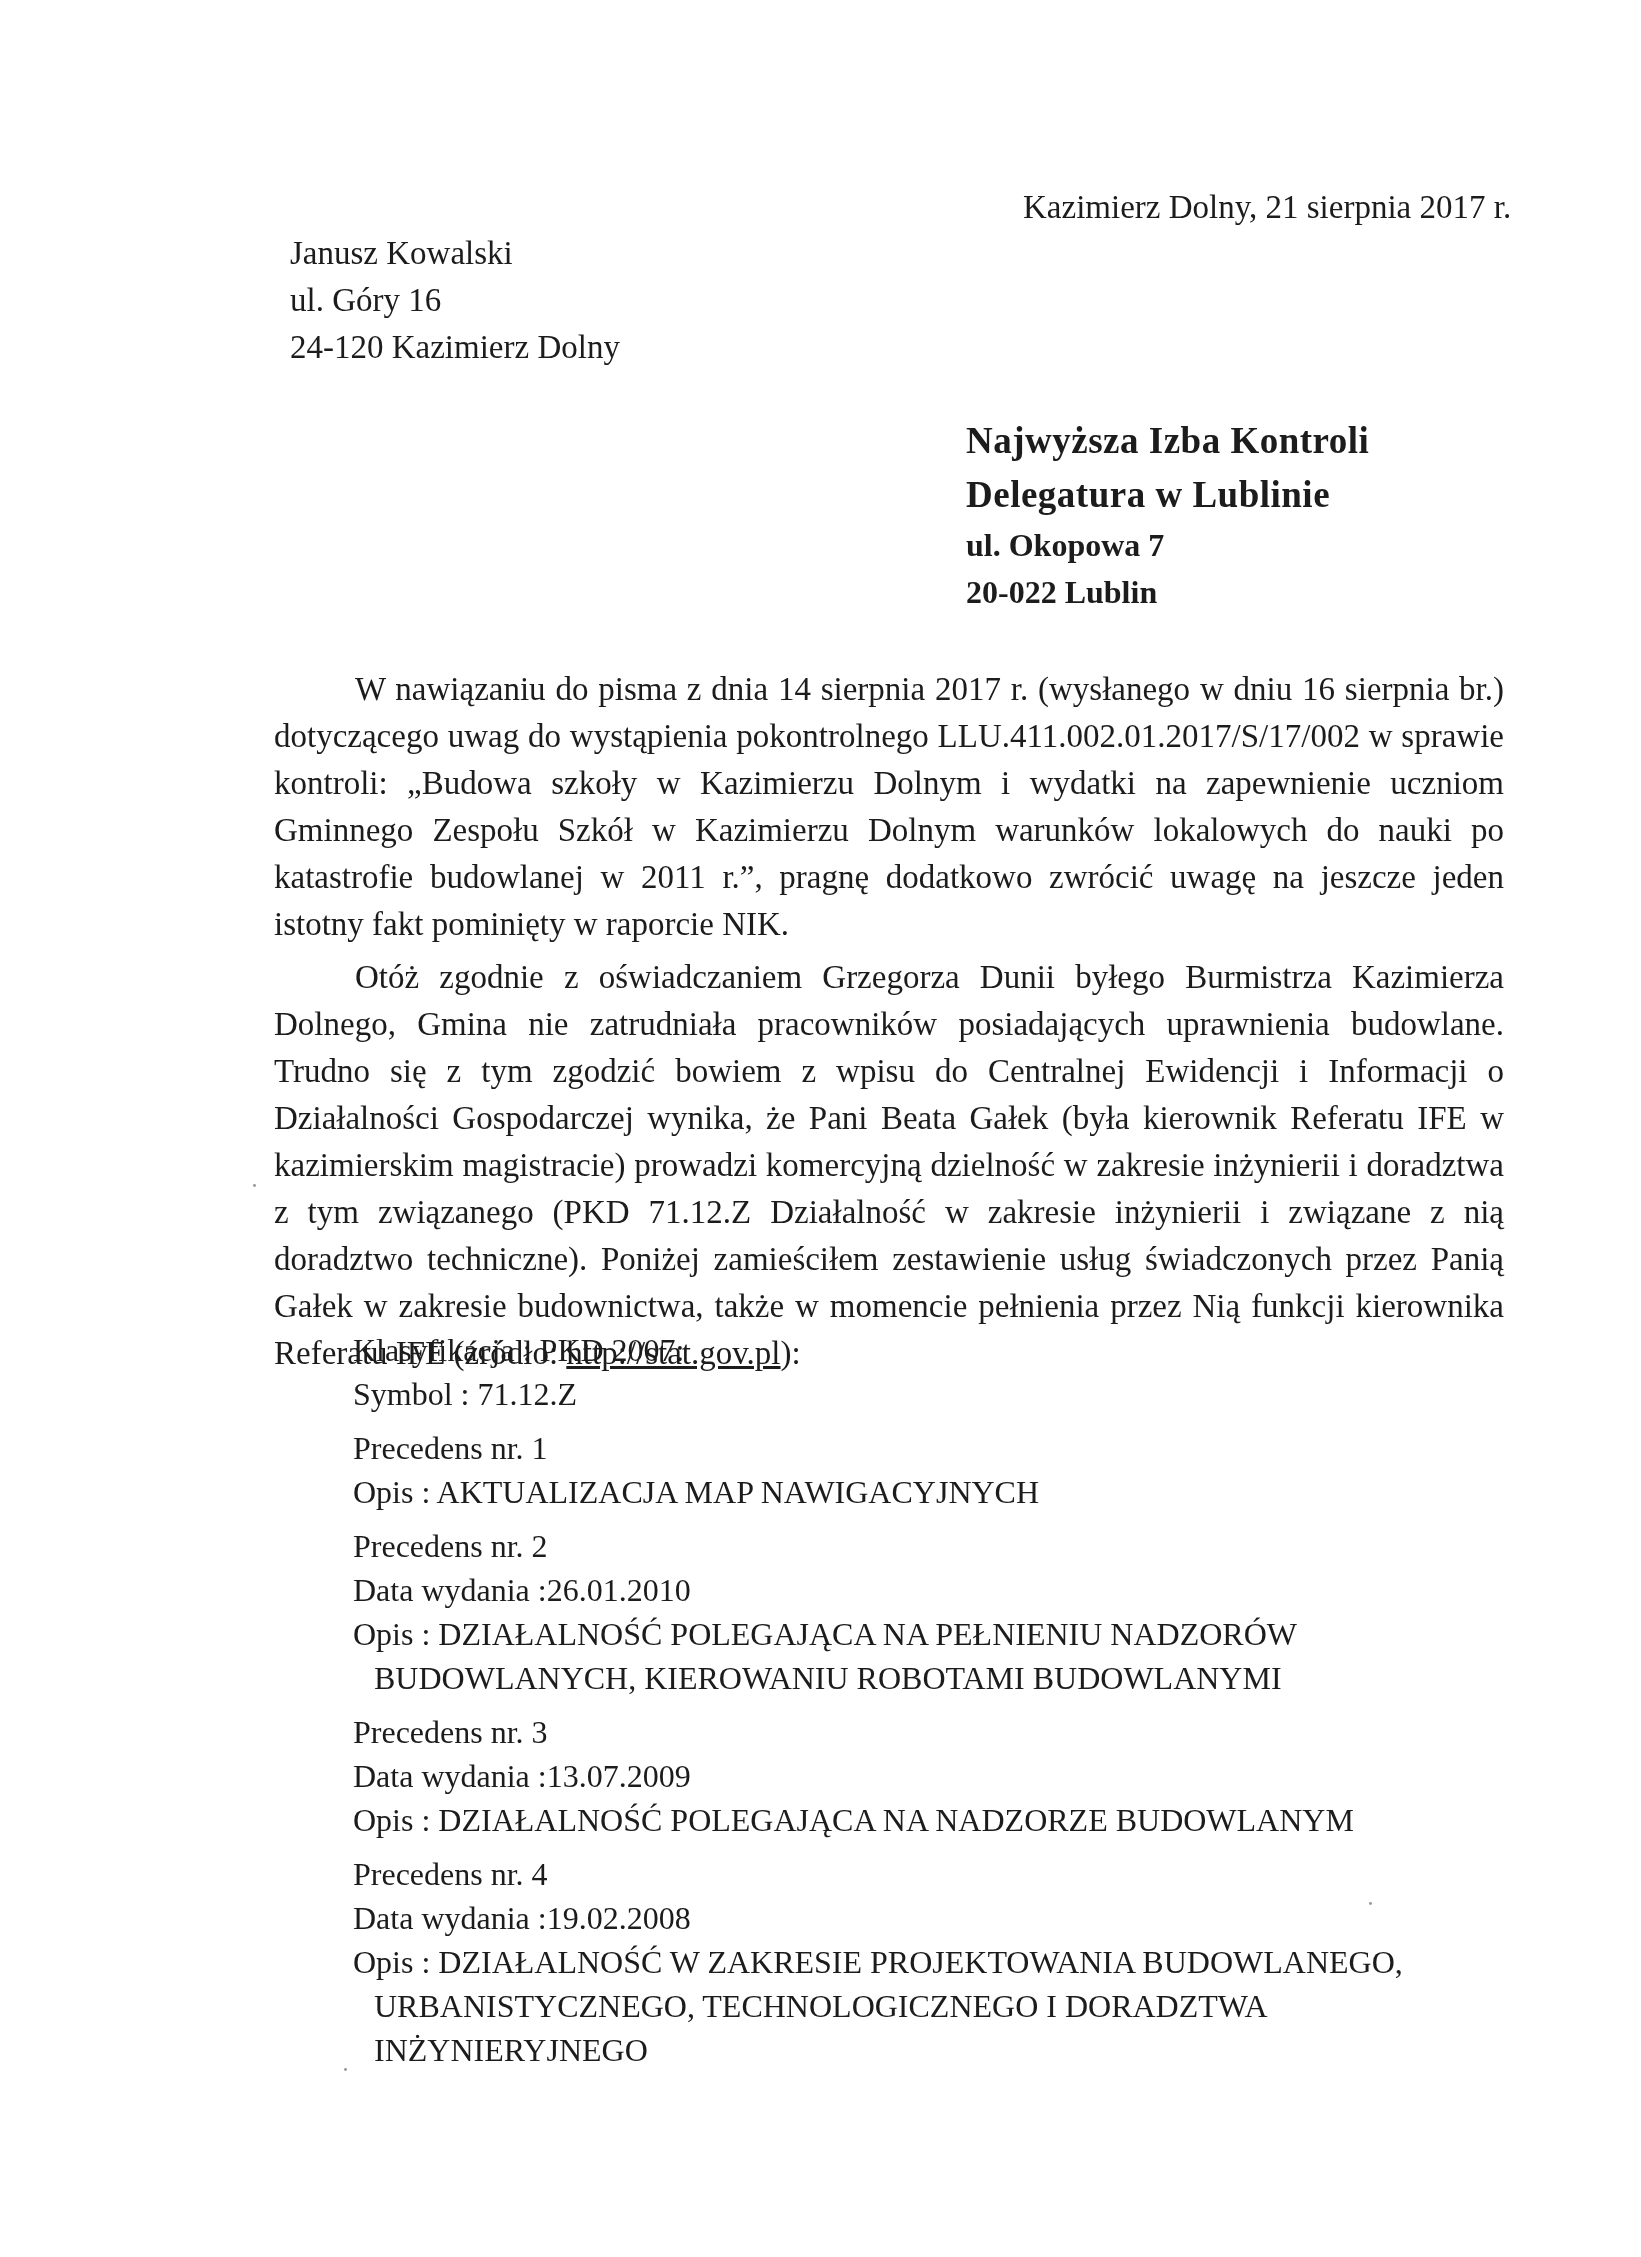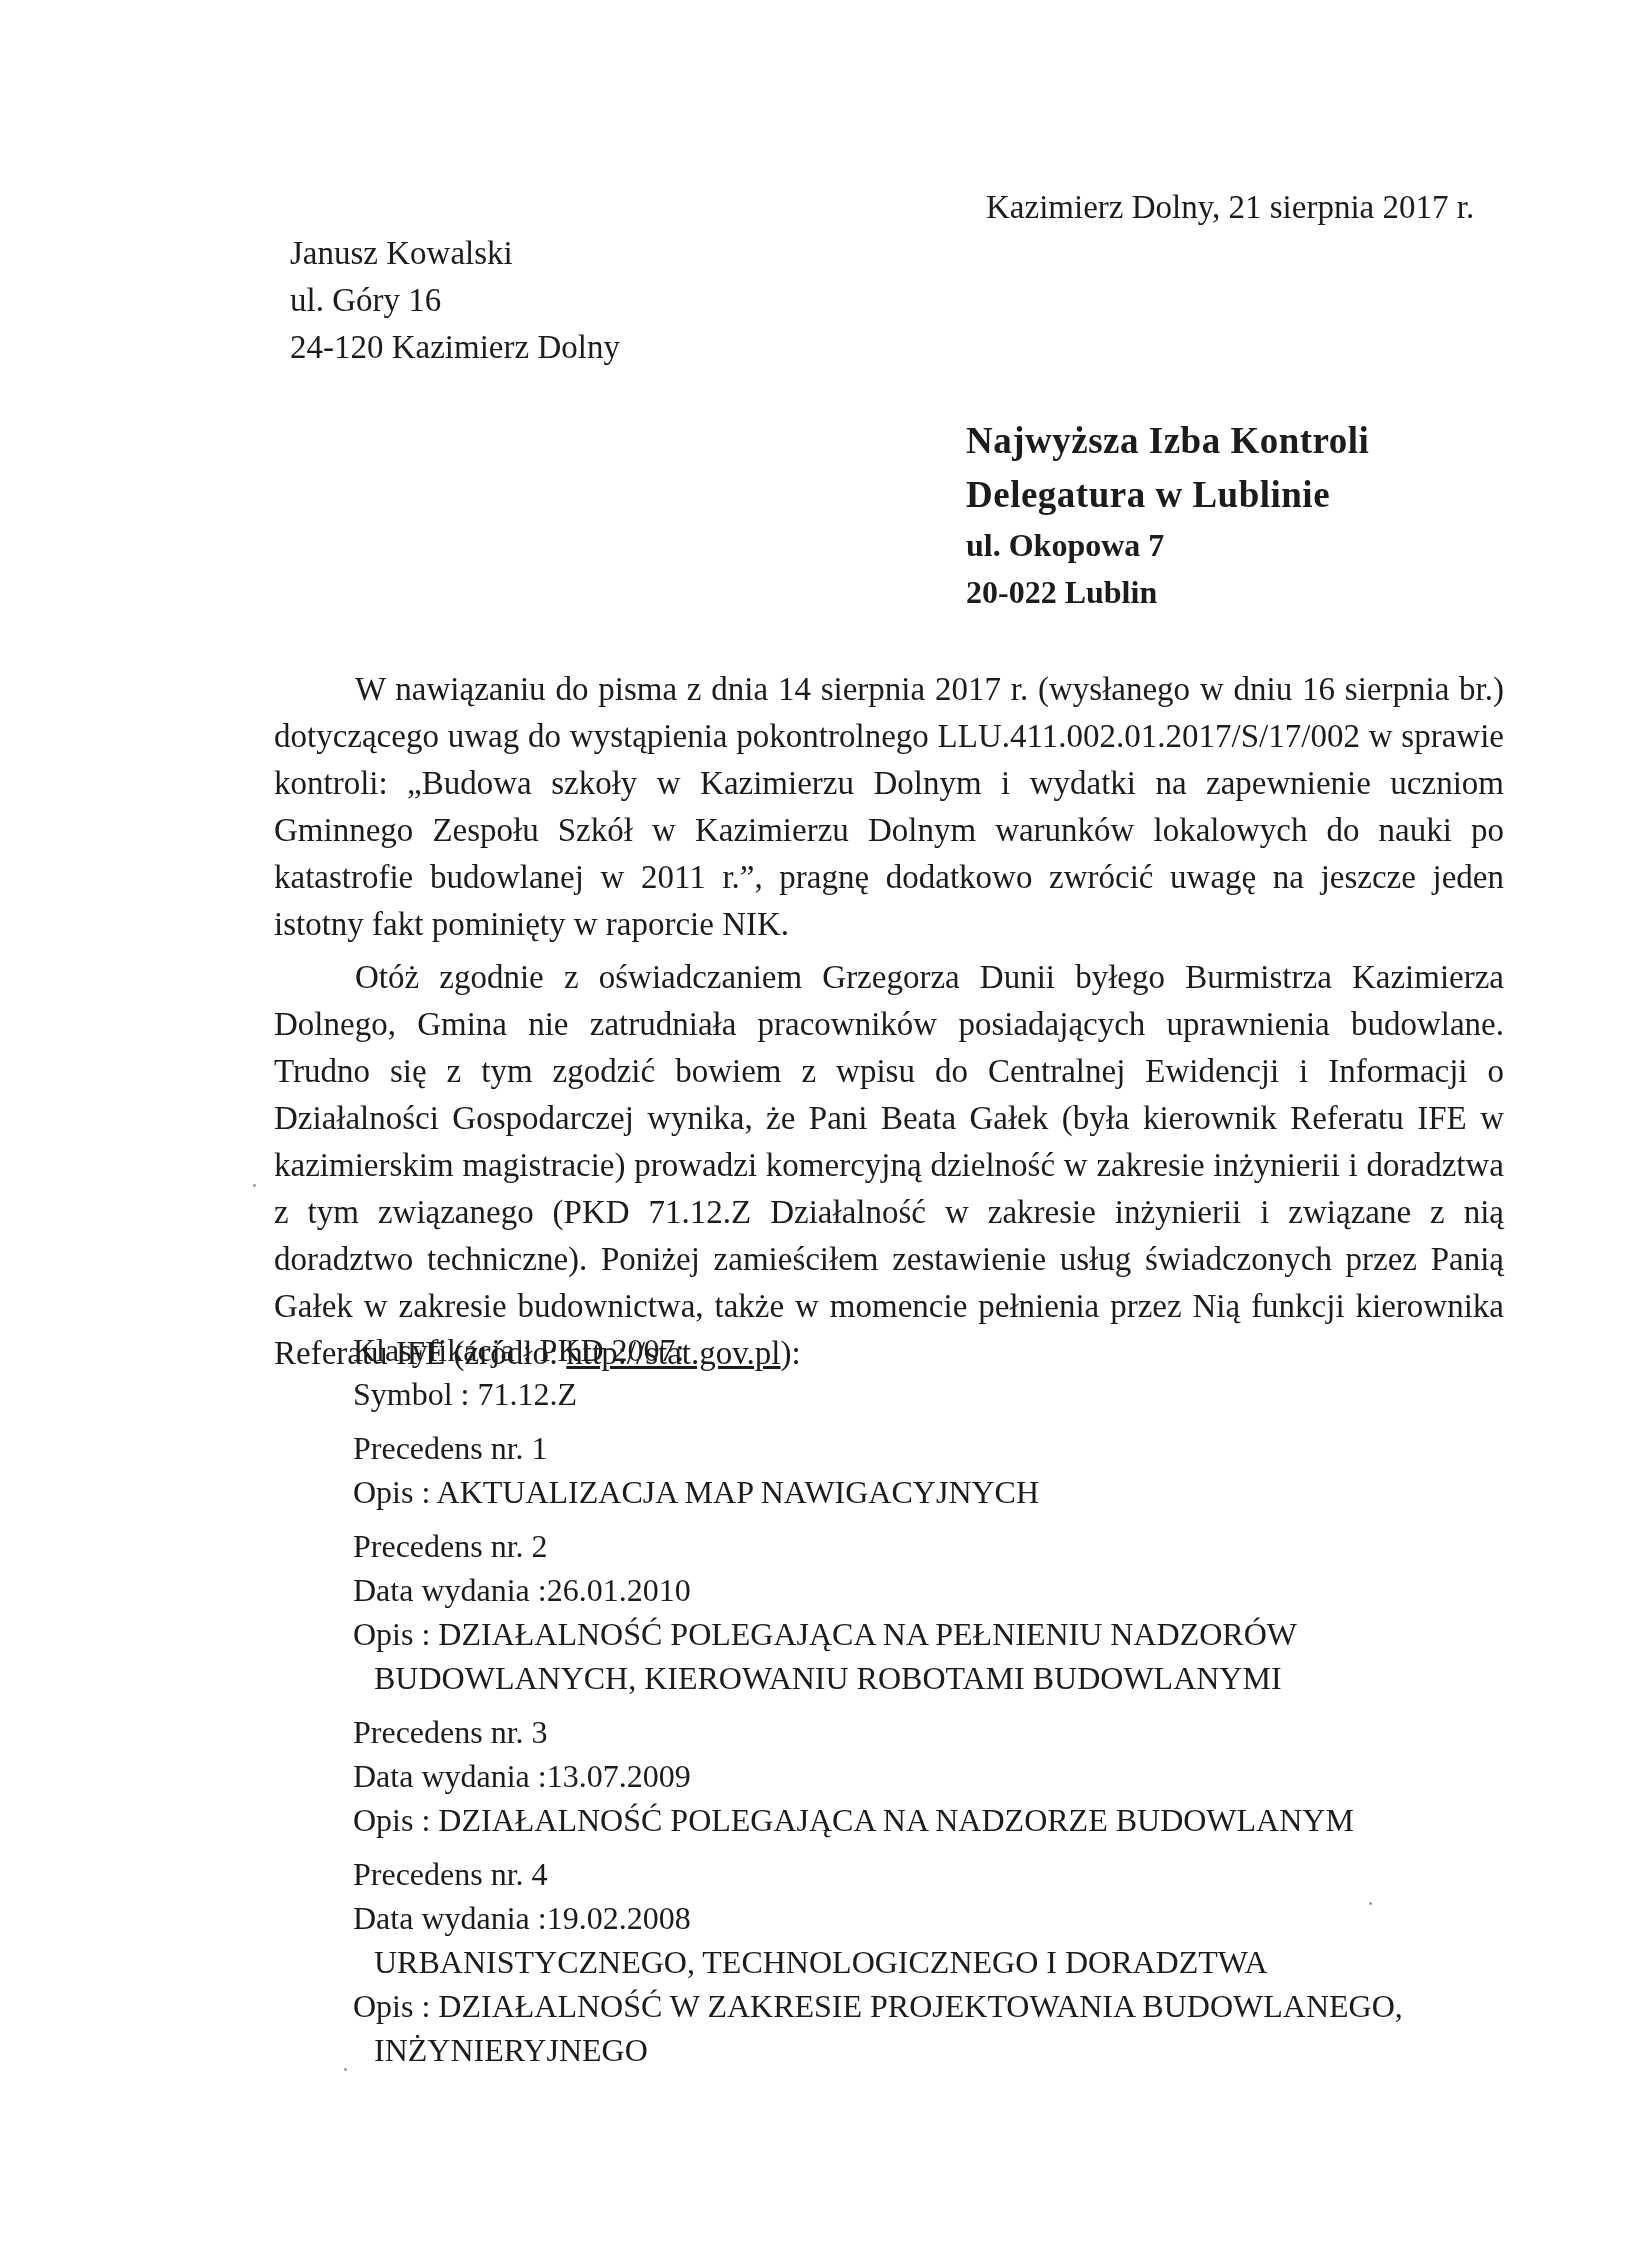--- a/index.html
+++ b/index.html
@@ -17,21 +17,21 @@
   }
   .page {
     position: absolute;
     left: 0; top: 0;
     width: 1641px;
     height: 2257px;
     background: #ffffff;
   }
   .abs { position: absolute; }
   .date-line {
-    left: 986px;
+    left: 1023px;
     top: 189px;
     font-size: 33px;
     white-space: nowrap;
   }
   .sender {
     left: 274px;
     top: 230px;
     font-size: 33px;
     line-height: 47px;
     margin-left: 16px;
@@ -130,22 +130,22 @@
 
     <div class="group">
       <div class="row">Precedens nr. 3</div>
       <div class="row">Data wydania :13.07.2009</div>
       <div class="row">Opis : DZIAŁALNOŚĆ POLEGAJĄCA NA NADZORZE BUDOWLANYM</div>
     </div>
 
     <div class="group">
       <div class="row">Precedens nr. 4</div>
       <div class="row">Data wydania :19.02.2008</div>
+      <div class="row">Opis : DZIAŁALNOŚĆ W ZAKRESIE PROJEKTOWANIA BUDOWLANEGO,</div>
       <div class="row cont">URBANISTYCZNEGO, TECHNOLOGICZNEGO I DORADZTWA</div>
-      <div class="row">Opis : DZIAŁALNOŚĆ W ZAKRESIE PROJEKTOWANIA BUDOWLANEGO,</div>
       <div class="row cont">INŻYNIERYJNEGO</div>
     </div>
   </div>
 
   <span class="speck" style="left:253px; top:1184px;"></span>
   <span class="speck" style="left:344px; top:2068px;"></span>
   <span class="speck" style="left:1369px; top:1902px;"></span>
 </div>
 
 

